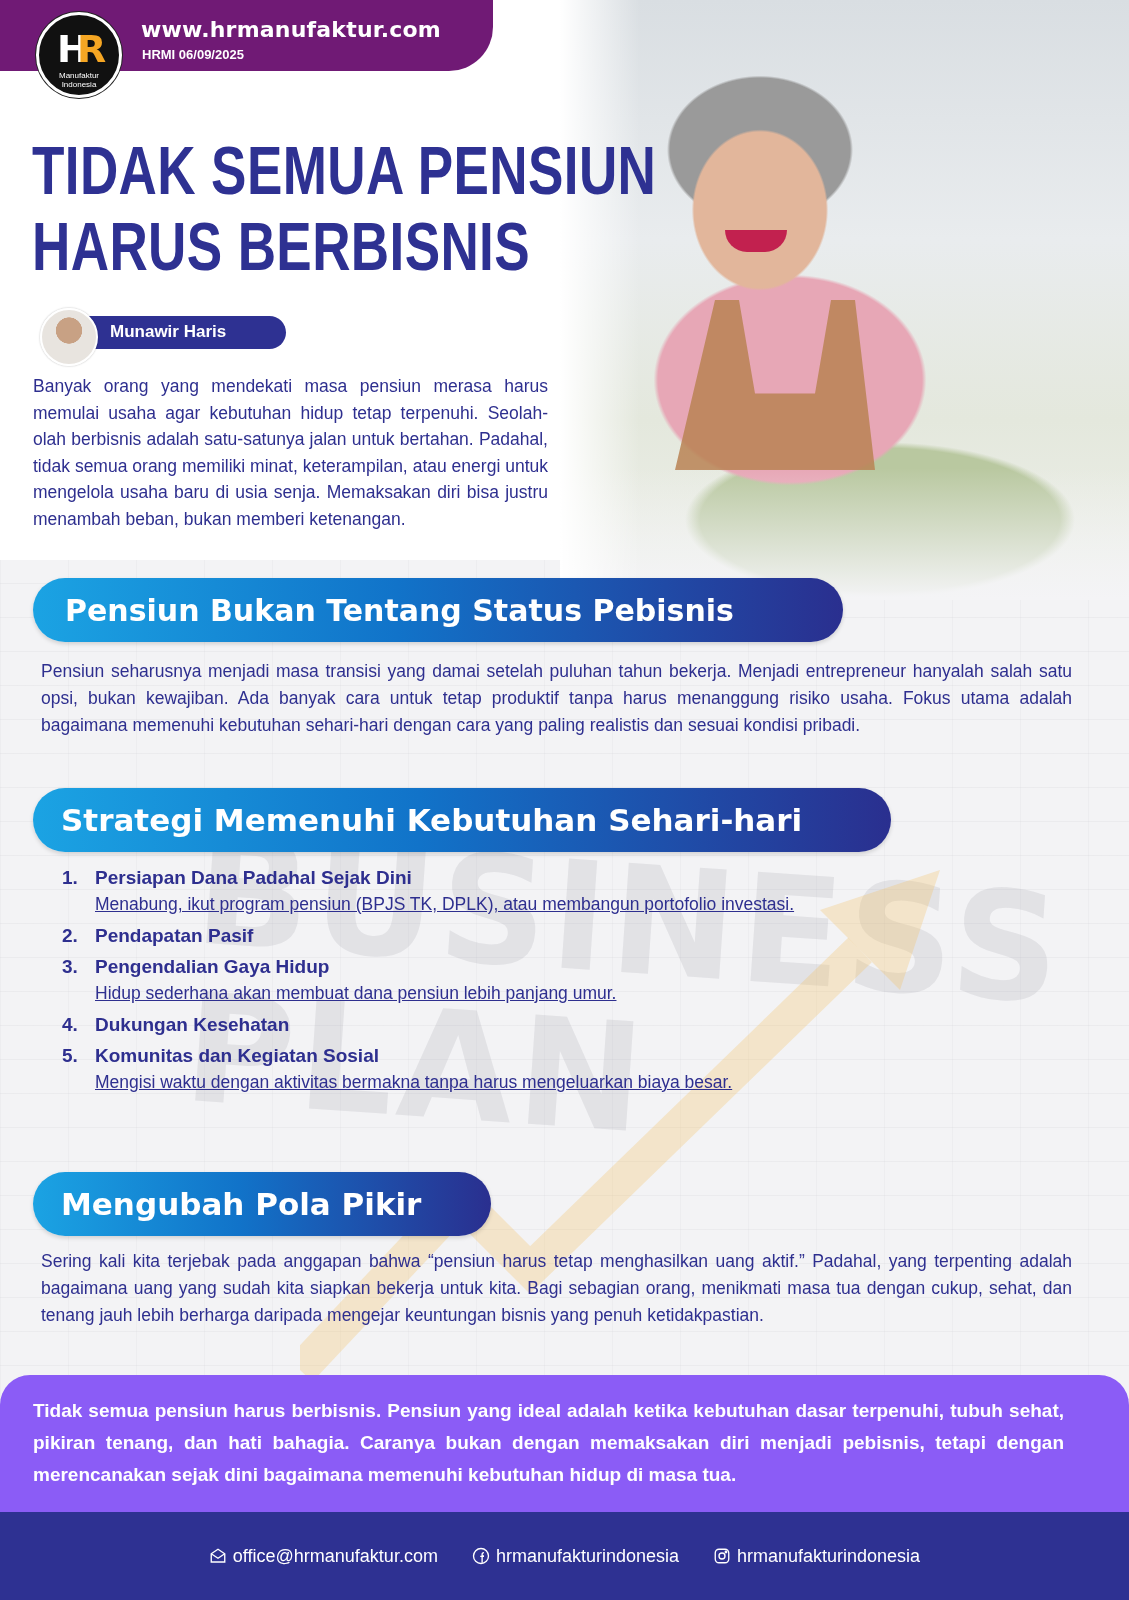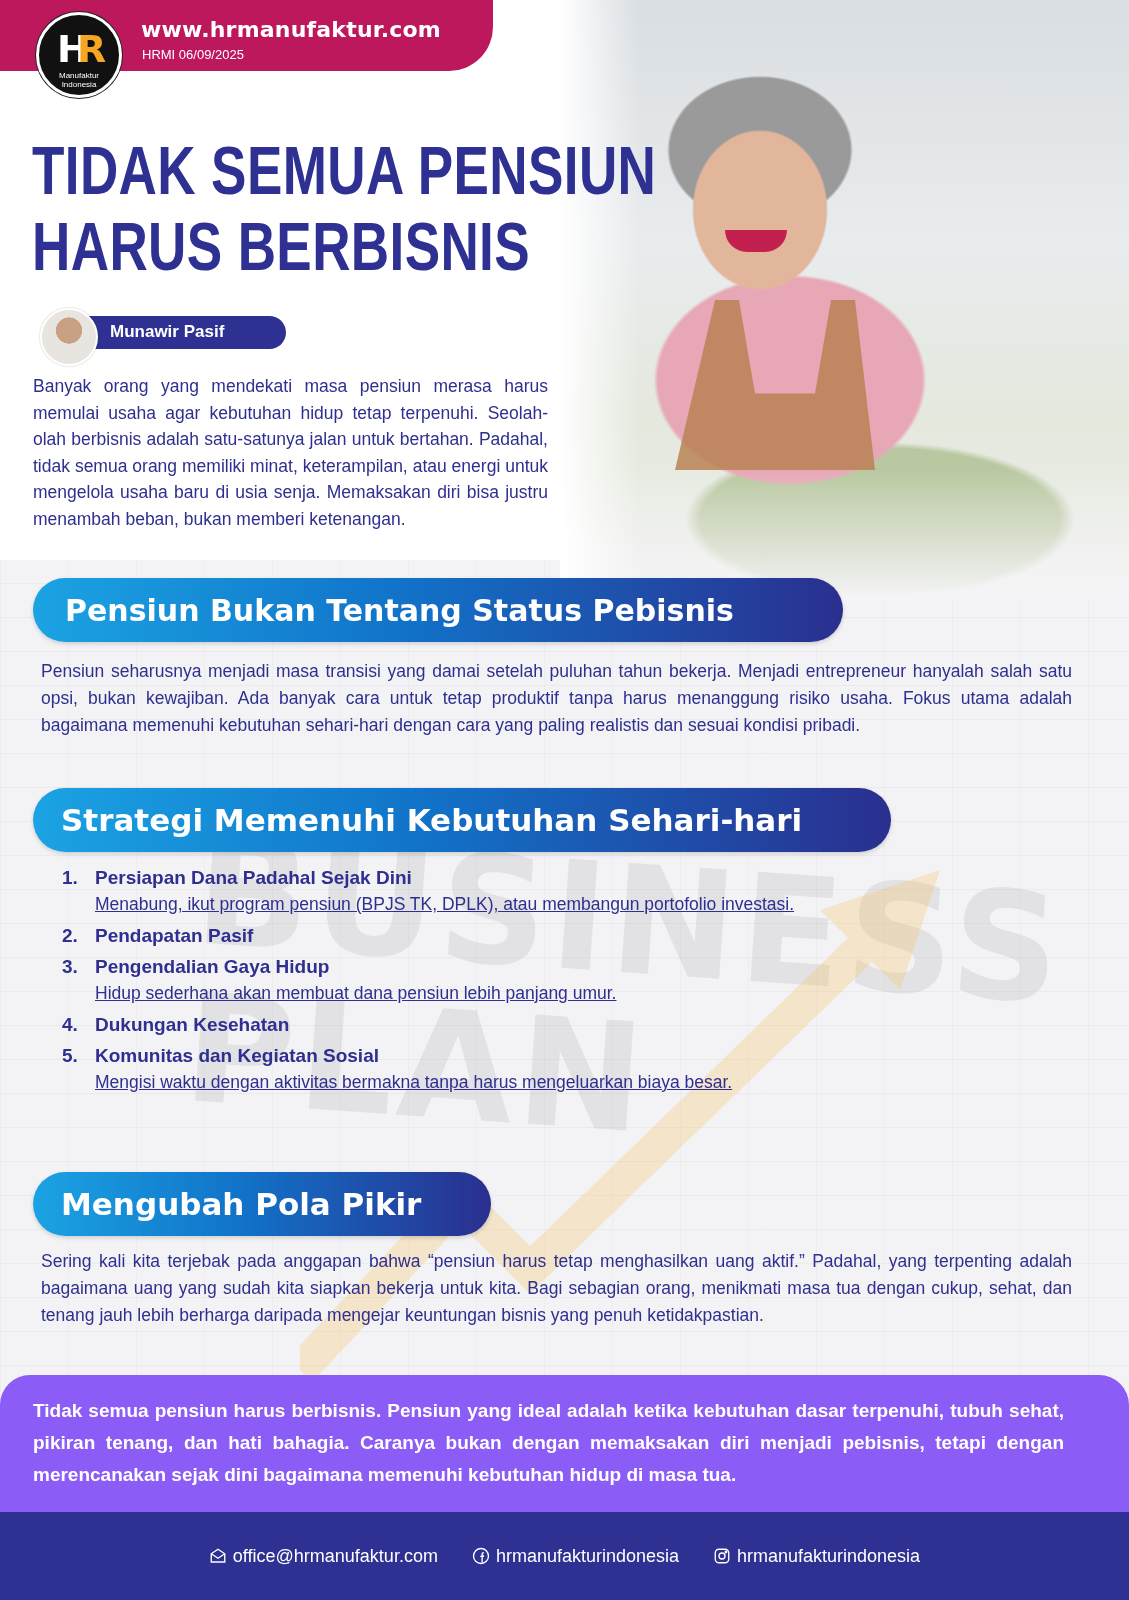--- a/index.html
+++ b/index.html
@@ -46,32 +46,32 @@
                 linear-gradient(0deg, #f4f4f6 0%, rgba(244,244,246,0) 22%);
   }
   .photo .apron { position: absolute; left: 115px; top: 300px; width: 200px; height: 170px;
     background: #b88253; clip-path: polygon(20% 0, 32% 0, 40% 55%, 70% 55%, 78% 0, 90% 0, 100% 100%, 0 100%); opacity: 0.85; }
   .photo .smile { position: absolute; left: 165px; top: 230px; width: 62px; height: 22px;
     background: #c2214f; border-radius: 0 0 40px 40px; }
 
   
   .header-tab {
     position: absolute; left: 0; top: 0; width: 493px; height: 71px;
-    background: #be185d; border-radius: 0 0 44px 0;
+    background: #701a75; border-radius: 0 0 44px 0;
   }
   .logo {
     position: absolute; left: 36px; top: 12px; width: 86px; height: 86px;
     border-radius: 50%; background: #111; border: 3px solid #fff;
     box-shadow: 0 0 0 1px #222;
   }
   .logo .lh { position: absolute; left: 18px; top: 12px; font-family: "DejaVu Sans", sans-serif; font-weight: bold; font-size: 38px; color: #fff; letter-spacing: -6px; }
   .logo .lr { position: absolute; left: 38px; top: 12px; font-family: "DejaVu Sans", sans-serif; font-weight: bold; font-size: 38px; color: #f5a623; }
   .logo .lsub { position: absolute; left: 0; width: 100%; top: 56px; text-align: center; font-size: 8px; line-height: 9px; color: #fff; }
   .site-url { position: absolute; left: 141px; top: 17px; font-family: "DejaVu Sans", sans-serif; font-weight: bold; font-size: 22px; color: #fff; letter-spacing: 0.2px; }
-  .issue-code { position: absolute; left: 142px; top: 47px; font-size: 13px; font-weight: normal; color: #fff; }
+  .issue-code { position: absolute; left: 142px; top: 47px; font-size: 13px; font-weight: bold; color: #fff; }
 
   .title {
     position: absolute; left: 32px; top: 132px;
     font-family: "Liberation Sans", sans-serif; font-weight: bold;
     font-size: 68px; line-height: 76px; color: #2e3192;
     transform: scaleX(0.78); transform-origin: left top;
     letter-spacing: 0.5px; white-space: nowrap;
   }
 
   .author { position: absolute; left: 40px; top: 308px; }
@@ -159,21 +159,21 @@
   </div>
 </div>
 
 <h1 class="title">
   <div>TIDAK SEMUA PENSIUN</div>
   <div>HARUS BERBISNIS</div>
 </h1>
 
 <div class="author">
   <div class="pill"></div>
-  <div class="name">Munawir Pasif</div>
+  <div class="name">Munawir Haris</div>
   <div class="avatar"></div>
 </div>
 
 <p class="intro">Banyak orang yang mendekati masa pensiun merasa harus memulai usaha agar kebutuhan hidup tetap terpenuhi. Seolah-olah berbisnis adalah satu-satunya jalan untuk bertahan. Padahal, tidak semua orang memiliki minat, keterampilan, atau energi untuk mengelola usaha baru di usia senja. Memaksakan diri bisa justru menambah beban, bukan memberi ketenangan.</p>
 
 <div class="section-banner banner1">Pensiun Bukan Tentang Status Pebisnis</div>
 <p class="para para1">Pensiun seharusnya menjadi masa transisi yang damai setelah puluhan tahun bekerja. Menjadi entrepreneur hanyalah salah satu opsi, bukan kewajiban. Ada banyak cara untuk tetap produktif tanpa harus menanggung risiko usaha. Fokus utama adalah bagaimana memenuhi kebutuhan sehari-hari dengan cara yang paling realistis dan sesuai kondisi pribadi.</p>
 
 <div class="section-banner banner2">Strategi Memenuhi Kebutuhan Sehari-hari</div>
 <ol class="strategies">

